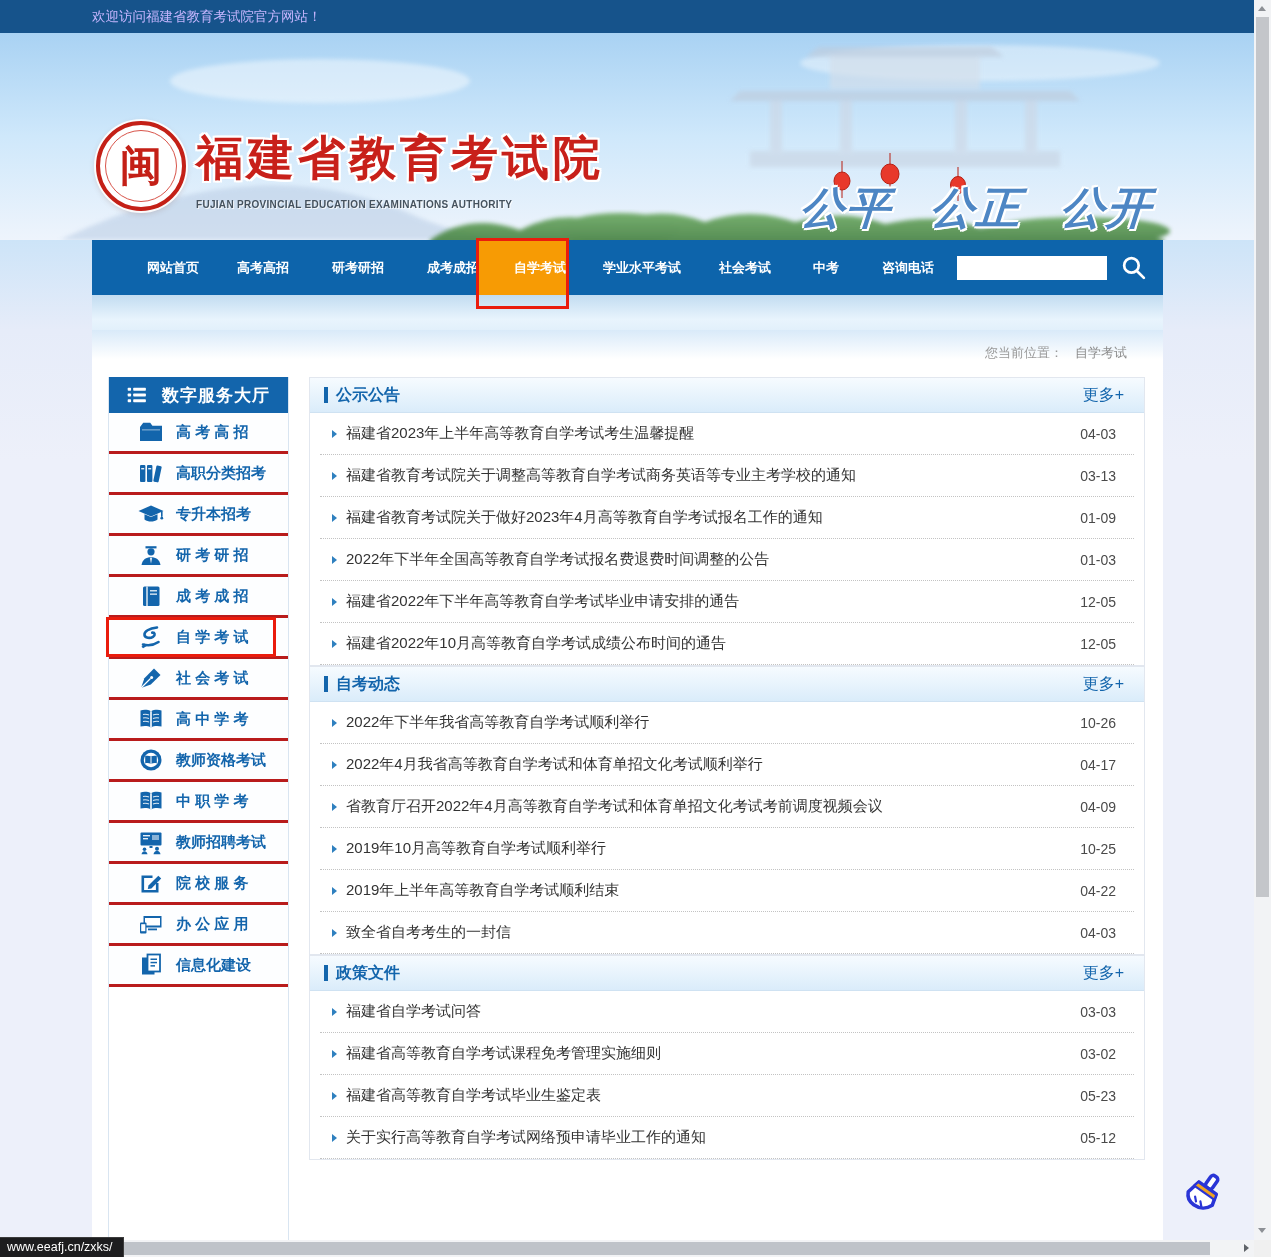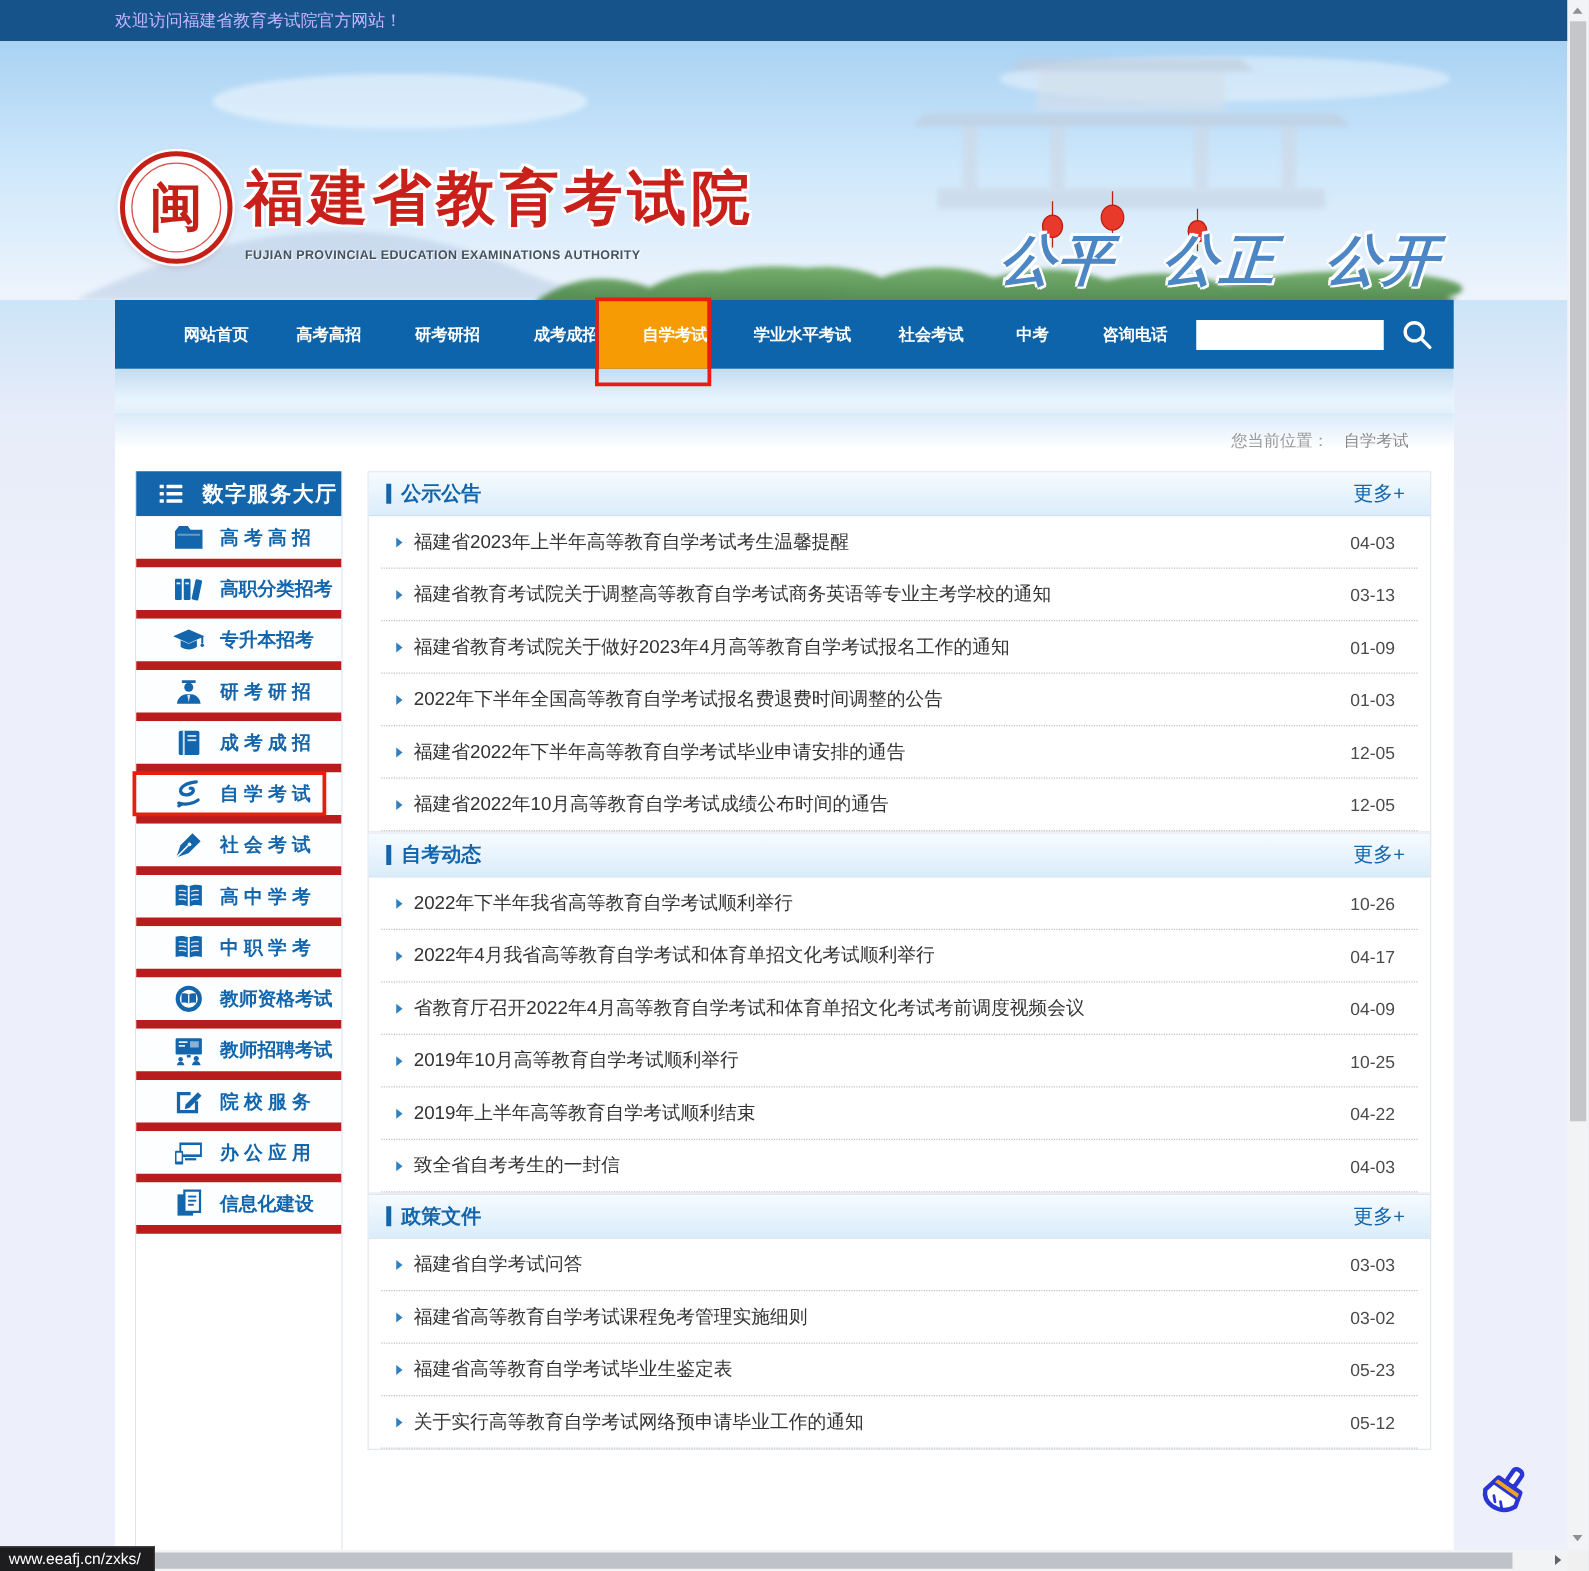--- a/index.html
+++ b/index.html
@@ -58,27 +58,27 @@
   
   .crumb { height:45px; background:linear-gradient(180deg,#d9eaf9,#ffffff 65%);
            display:flex; justify-content:flex-end; align-items:center; padding-right:36px;
            font-size:13px; color:#999; gap:12px; }
   .crumb a { color:#8c8c8c; text-decoration:none; }
 
   
   .content { display:flex; padding:2px 18px 0 16px; gap:20px; align-items:flex-start; }
 
   
-  .sidebar { width:166px; flex:none; border:1px solid #d9e5f1; border-top:none; background:#fdfeff; }
+  .sidebar { width:181px; flex:none; border:1px solid #d9e5f1; border-top:none; background:#fdfeff; }
   .sb-hd { height:36px; background:#1365ac; display:flex; align-items:center; padding-left:17px; }
   .sb-hd-icon { width:22px; height:22px; margin-right:14px; }
   .sb-hd-icon svg { width:22px; height:22px; display:block; }
   .sb-title { color:#fff; font-size:17px; font-weight:bold; letter-spacing:1px; }
   .sb-item { display:flex; align-items:center; height:41px; padding-left:29px;
-             border-bottom:7px solid #b91c1c; position:relative; text-decoration:none; background:#fdfeff; }
+             border-bottom:3px solid #b91c1c; position:relative; text-decoration:none; background:#fdfeff; }
   .sb-icon { width:26px; height:26px; margin-right:12px; flex:none; }
   .sb-icon svg { width:26px; height:26px; display:block; }
   .sb-label { color:#1365ac; font-size:15px; font-weight:bold; white-space:nowrap; }
   .sb-item.active .annotation-box { display:block; position:absolute; left:-3px; right:12px; top:-1px; bottom:-1px;
       height:auto; border:3px solid #ea1c0d; pointer-events:none; z-index:40; }
   .sb-tail { height:253px; background:#fff; }
 
   
   .panels { flex:1; display:flex; flex-direction:column; min-width:0; }
   .panel { border:1px solid #e2e7ef; background:#fff; }
@@ -369,40 +369,40 @@
                   <path d="M5 8.5c2.2-.4 4.2-.2 6 .6M5 12c2.2-.4 4.2-.2 6 .6M5 15.5c2.2-.4 4.2-.2 6 .6M21 8.5c-2.2-.4-4.2-.2-6 .6M21 12c-2.2-.4-4.2-.2-6 .6M21 15.5c-2.2-.4-4.2-.2-6 .6"></path>
                 </g>
               </svg>
             </span>
             <span class="sb-label">高 中 学 考</span>
 
           </a>
           <a class="sb-item" href="#">
             <span class="sb-icon">
               <svg viewBox="0 0 26 26">
+                <circle cx="13" cy="13" r="10.5" fill="#1365ac"></circle>
+                <circle cx="13" cy="13" r="7.2" fill="#fff"></circle>
+                <path fill="#1365ac" d="M13 9.6c-1.8-1-4-1.2-5.8-.6v7.4c1.8-.6 4-.4 5.8.6 1.8-1 4-1.2 5.8-.6V9c-1.8-.6-4-.4-5.8.6z"></path>
+                <path d="M13 9.6v7.4" stroke="#fff" stroke-width="1"></path>
+              </svg>
+            </span>
+            <span class="sb-label">教师资格考试</span>
+
+          </a>
+          <a class="sb-item" href="#">
+            <span class="sb-icon">
+              <svg viewBox="0 0 26 26">
                 <path fill="#1365ac" d="M13 5.2C10.2 3.6 6 3.3 2.5 4.4v16.2c3.5-1.1 7.7-.8 10.5.8 2.8-1.6 7-1.9 10.5-.8V4.4C20 3.3 15.8 3.6 13 5.2z"></path>
                 <path d="M13 5.2v16.2" stroke="#fff" stroke-width="1.6"></path>
                 <g stroke="#fff" stroke-width="1.1" opacity=".85" fill="none">
                   <path d="M5 8.5c2.2-.4 4.2-.2 6 .6M5 12c2.2-.4 4.2-.2 6 .6M5 15.5c2.2-.4 4.2-.2 6 .6M21 8.5c-2.2-.4-4.2-.2-6 .6M21 12c-2.2-.4-4.2-.2-6 .6M21 15.5c-2.2-.4-4.2-.2-6 .6"></path>
                 </g>
               </svg>
             </span>
             <span class="sb-label">中 职 学 考</span>
-
-          </a>
-          <a class="sb-item" href="#">
-            <span class="sb-icon">
-              <svg viewBox="0 0 26 26">
-                <circle cx="13" cy="13" r="10.5" fill="#1365ac"></circle>
-                <circle cx="13" cy="13" r="7.2" fill="#fff"></circle>
-                <path fill="#1365ac" d="M13 9.6c-1.8-1-4-1.2-5.8-.6v7.4c1.8-.6 4-.4 5.8.6 1.8-1 4-1.2 5.8-.6V9c-1.8-.6-4-.4-5.8.6z"></path>
-                <path d="M13 9.6v7.4" stroke="#fff" stroke-width="1"></path>
-              </svg>
-            </span>
-            <span class="sb-label">教师资格考试</span>
 
           </a>
           <a class="sb-item" href="#">
             <span class="sb-icon">
               <svg viewBox="0 0 26 26">
                 <g fill="#1365ac">
                   <rect x="2.5" y="3.5" width="21" height="13" rx="1"></rect>
                   <rect x="11.5" y="17" width="3" height="2"></rect>
                   <circle cx="6.5" cy="20.3" r="1.8"></circle>
                   <path d="M3.5 25.2c.4-2 1.6-3 3-3s2.6 1 3 3z"></path>

